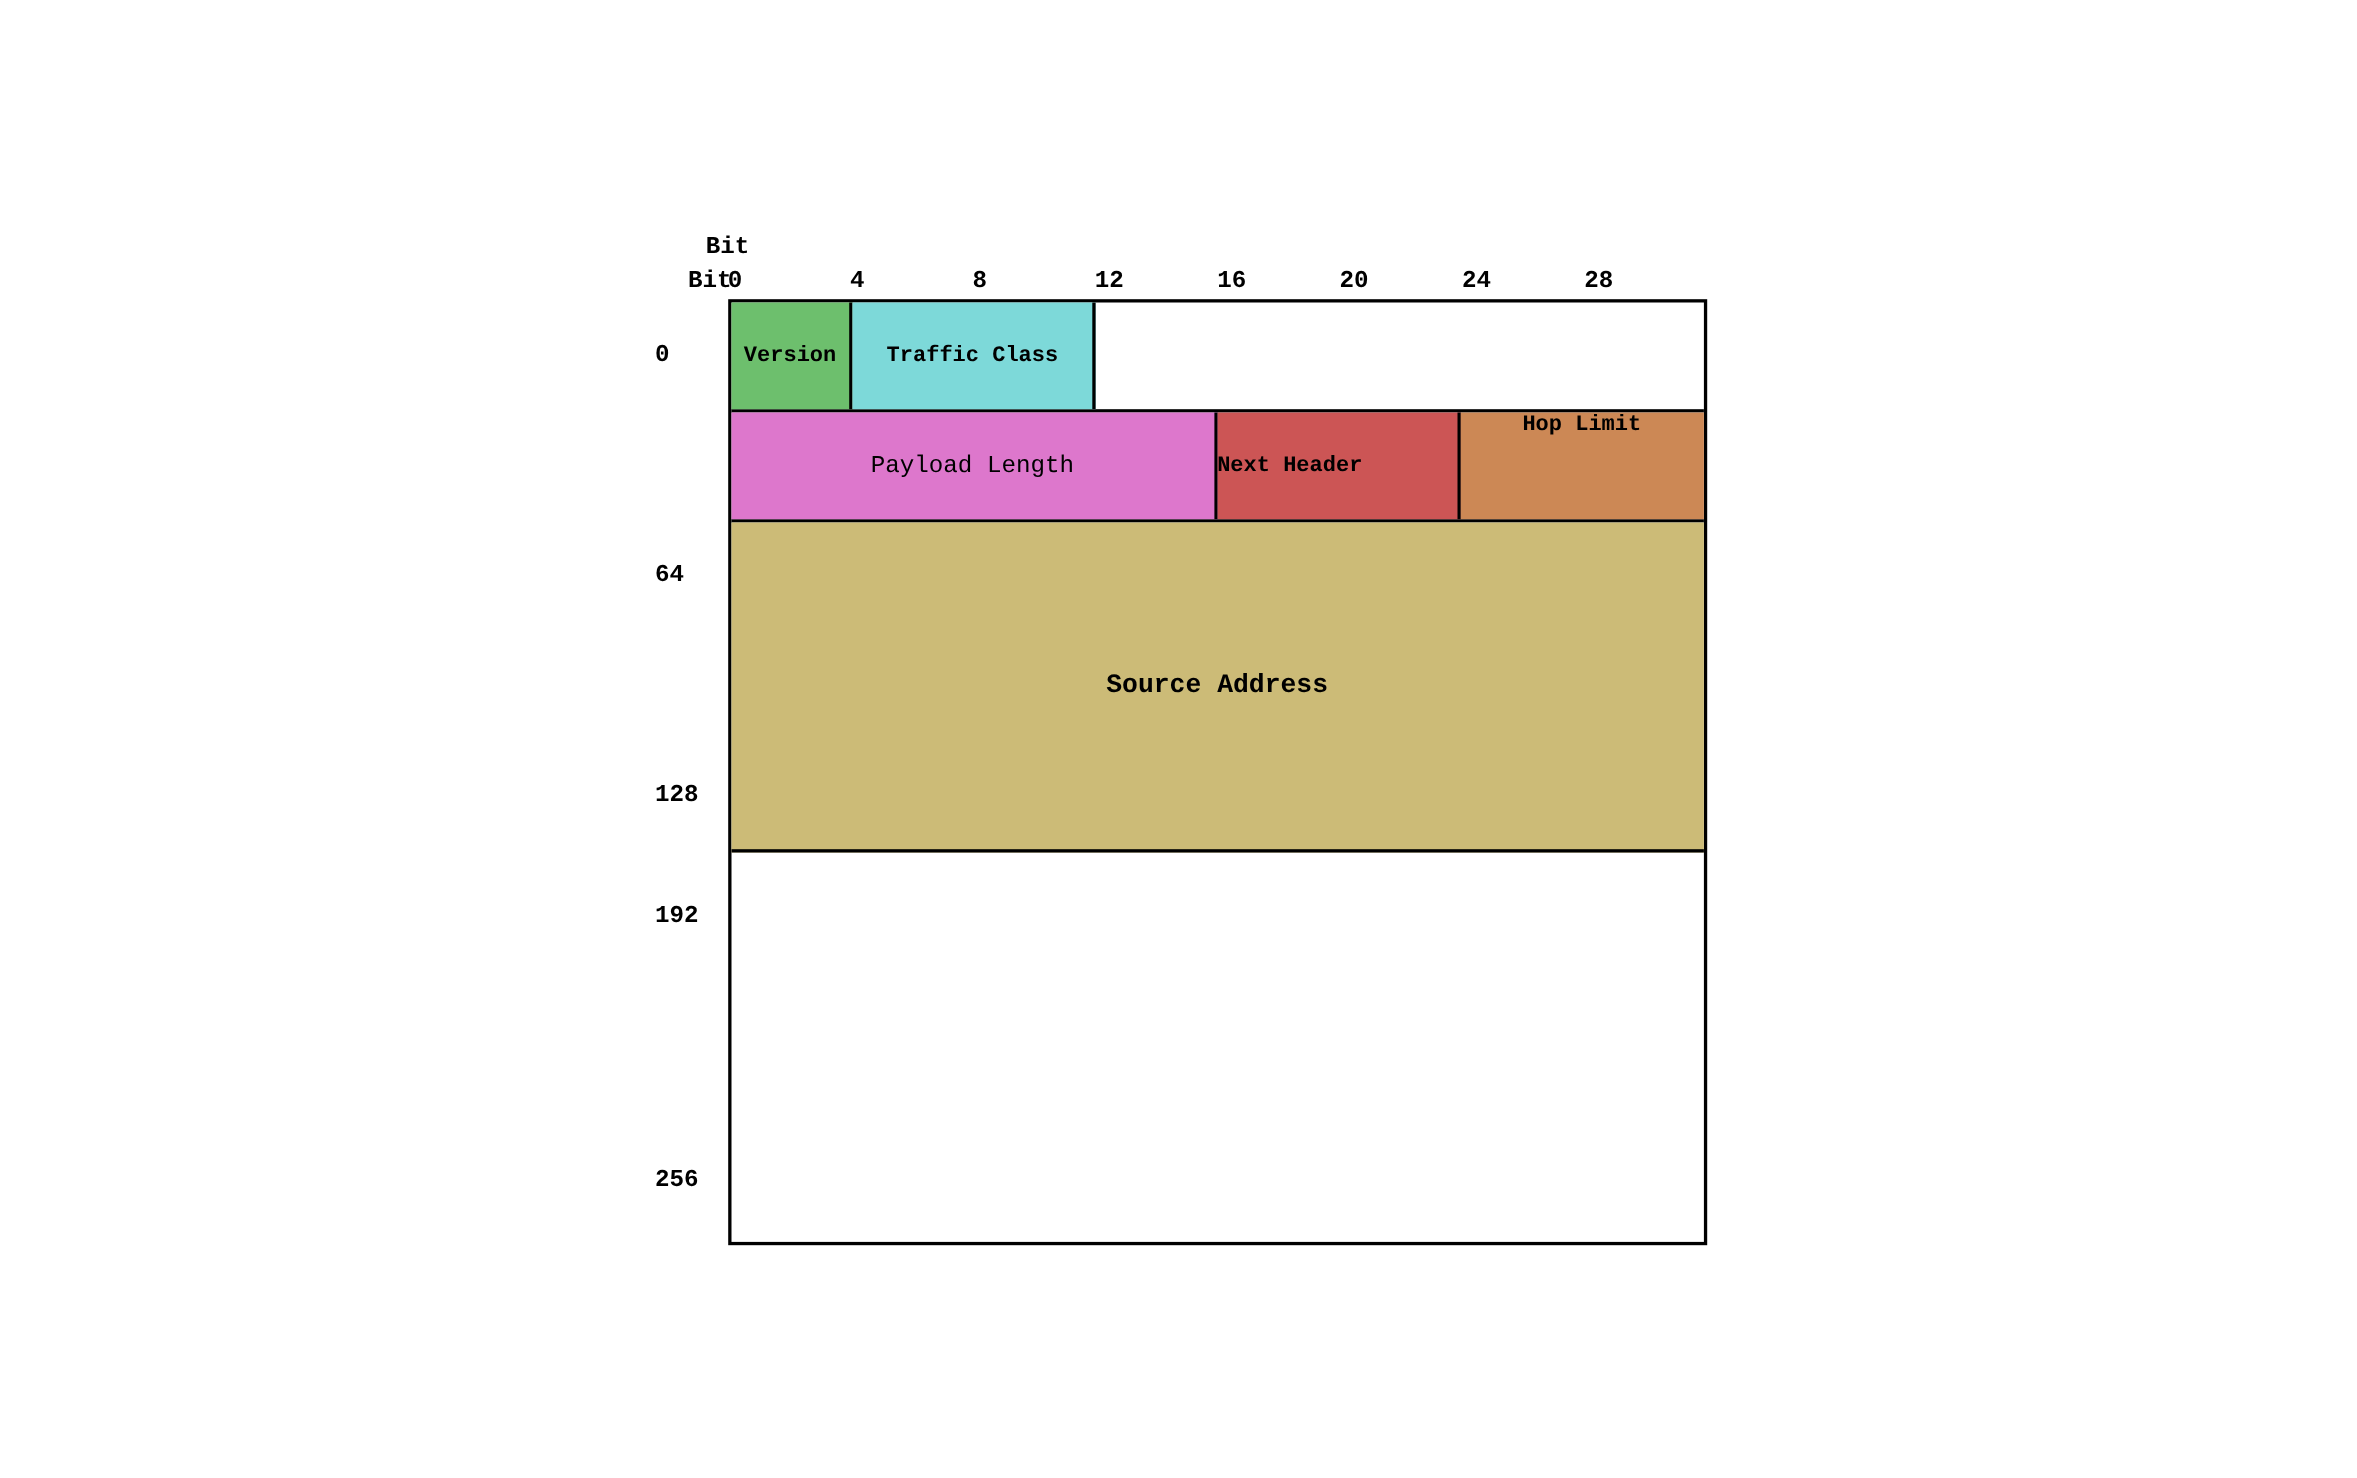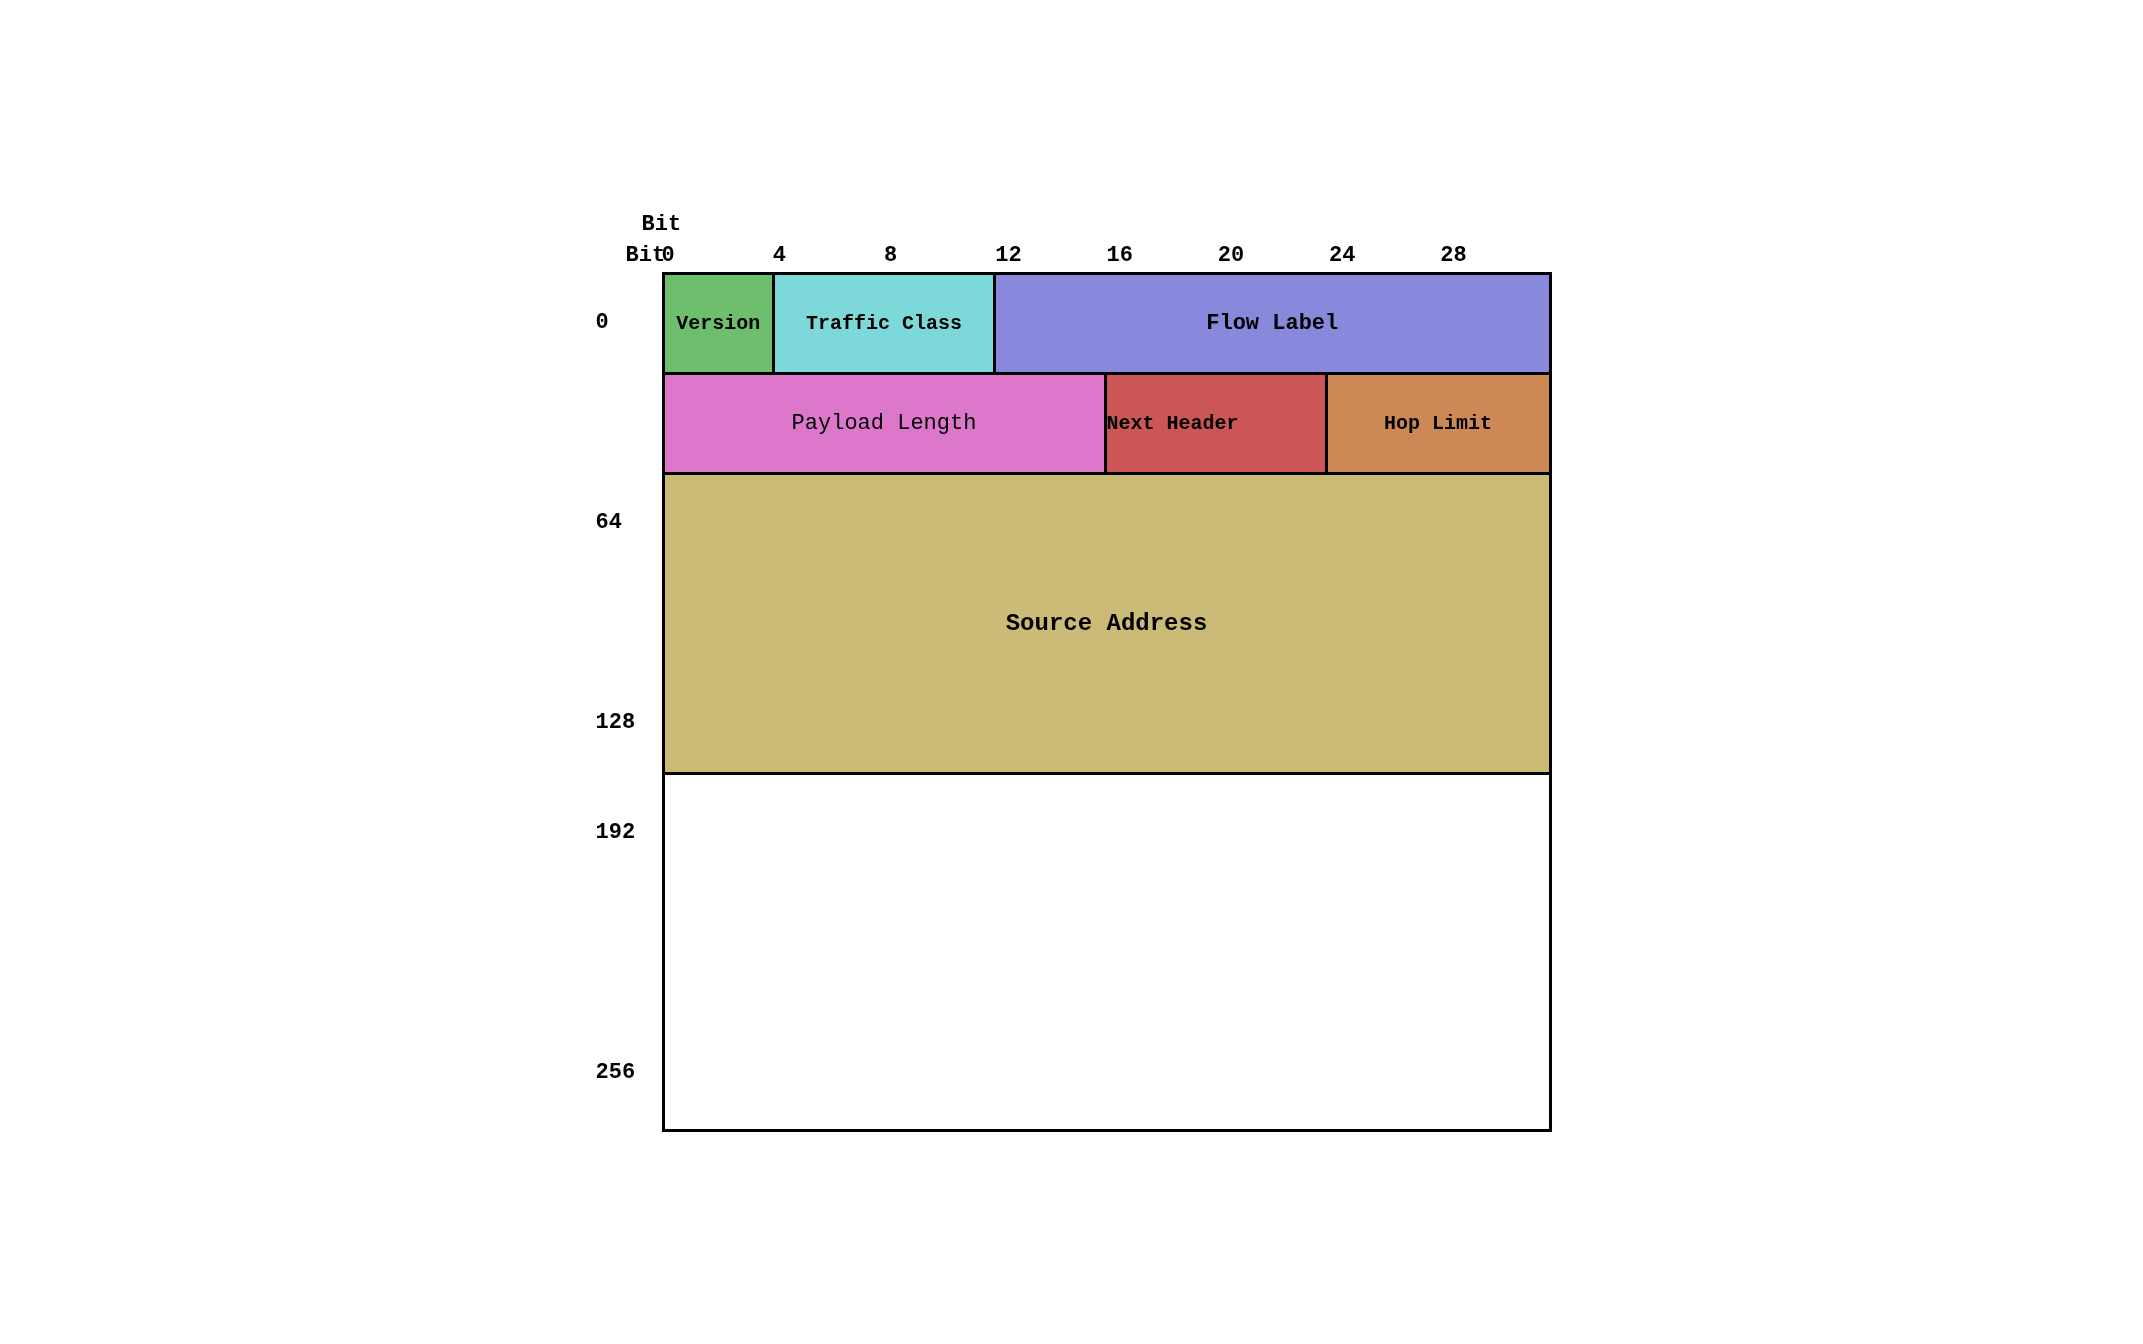--- a/index.html
+++ b/index.html
@@ -110,21 +110,20 @@
       display: flex;
       align-items: center;
       width: 25%; 
       font-size: 20px;
       font-weight: bold;
     }
     .cell-hop-limit {
       background: #cc8855;
       flex: 1;
       display: flex;
-      align-items: center;
       justify-content: center;
       font-size: 20px;
       font-weight: bold;
     }
     
     .row-source {
       background: #ccbb77;
       border-bottom: 3px solid #000;
       display: flex;
       align-items: center;
@@ -194,23 +193,20 @@
 
     <div class="grid-area">
 
       <div class="row-0">
         <div class="cell-version">
           <span>Version</span>
         </div>
         <div class="cell-traffic-class">
           <span>Traffic Class</span>
         </div>
-        <div class="cell-flow-label">
-          <span>Flow Label</span>
-        </div>
       </div>
 
       <div class="row-1">
         <div class="cell-payload-length">
           <span>Payload Length</span>
         </div>
         <div class="cell-next-header">
           <span>Next Header</span>
         </div>
         <div class="cell-hop-limit">

